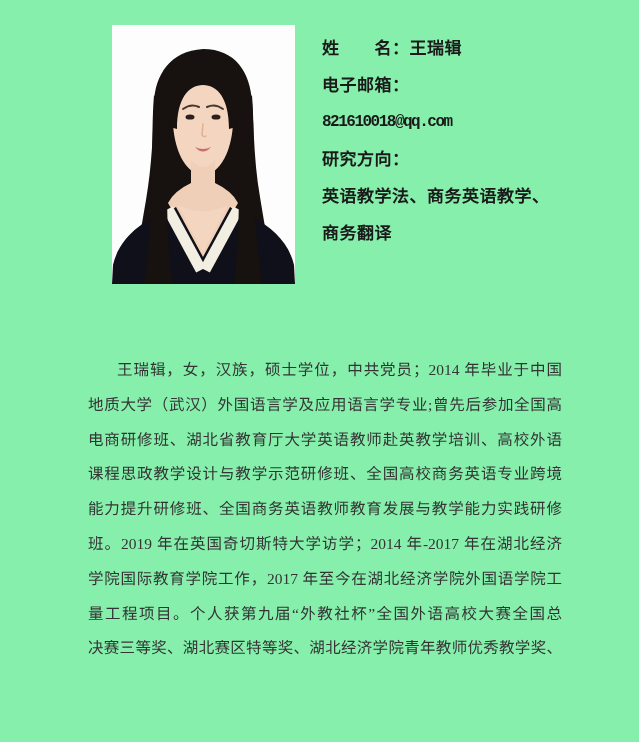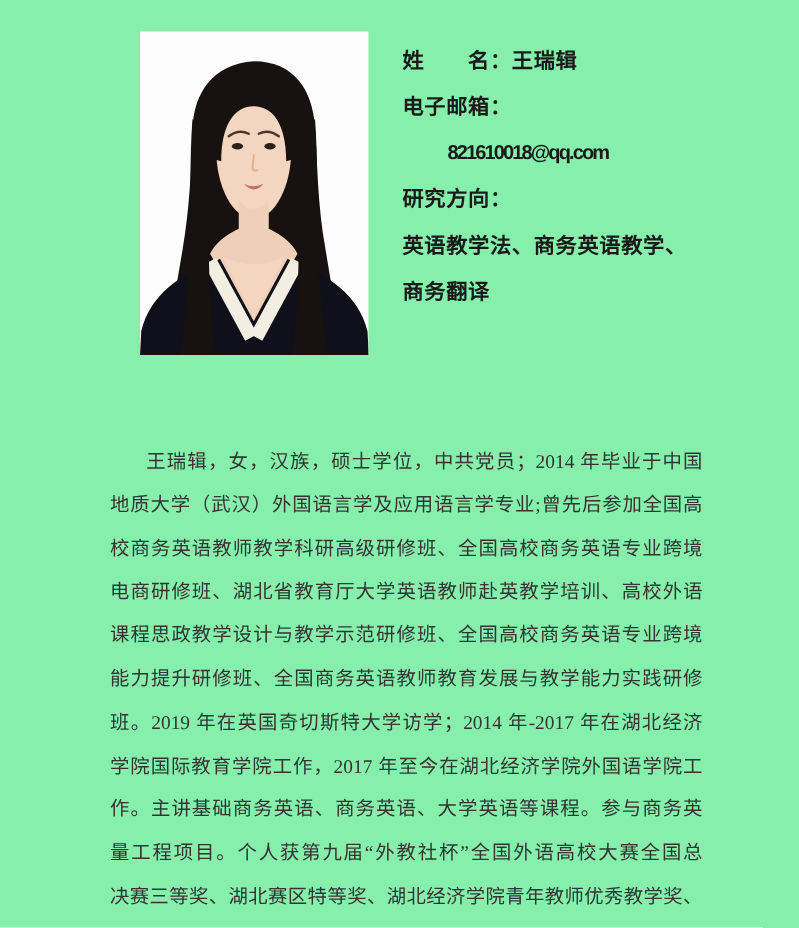--- a/index.html
+++ b/index.html
@@ -37,25 +37,24 @@
     font-size: 17px;
     color: #1a1a1a;
   }
   .info-line {
     height: 37px;
     line-height: 37px;
     letter-spacing: 0.5px;
     white-space: nowrap;
   }
   .info-line.email {
-    font-family: Liberation Sans, sans-serif;
+    font-family: Liberation Mono, monospace;
     font-size: 16px;
     letter-spacing: -1.5px;
     font-weight: 700;
-    margin-left: 36px;
   }
 
   
   .bio {
     position: absolute;
     left: 88px;
     top: 324px;
     width: 474px;
     font-family: "Liberation Serif", "DejaVu Serif", serif;
     font-size: 15.5px;
@@ -117,24 +116,22 @@
     <div class="info-line">电子邮箱：</div>
     <div class="info-line email">821610018@qq.com</div>
     <div class="info-line">研究方向：</div>
     <div class="info-line">英语教学法、商务英语教学、</div>
     <div class="info-line">商务翻译</div>
   </div>
 
   <div class="bio">
     <div class="bio-line first">王瑞辑，女，汉族，硕士学位，中共党员；2014 年毕业于中国</div>
     <div class="bio-line">地质大学（武汉）外国语言学及应用语言学专业;曾先后参加全国高</div>
-    <div class="bio-line">校商务英语教师教学科研高级研修班、全国高校商务英语专业跨境</div>
     <div class="bio-line">电商研修班、湖北省教育厅大学英语教师赴英教学培训、高校外语</div>
     <div class="bio-line">课程思政教学设计与教学示范研修班、全国高校商务英语专业跨境</div>
     <div class="bio-line">能力提升研修班、全国商务英语教师教育发展与教学能力实践研修</div>
     <div class="bio-line">班。2019 年在英国奇切斯特大学访学；2014 年-2017 年在湖北经济</div>
     <div class="bio-line">学院国际教育学院工作，2017 年至今在湖北经济学院外国语学院工</div>
-    <div class="bio-line">作。主讲基础商务英语、商务英语、大学英语等课程。参与商务英</div>
     <div class="bio-line">量工程项目。个人获第九届“外教社杯”全国外语高校大赛全国总</div>
     <div class="bio-line">决赛三等奖、湖北赛区特等奖、湖北经济学院青年教师优秀教学奖、</div>
   </div>
 
 </div>
 
 </body></html>

